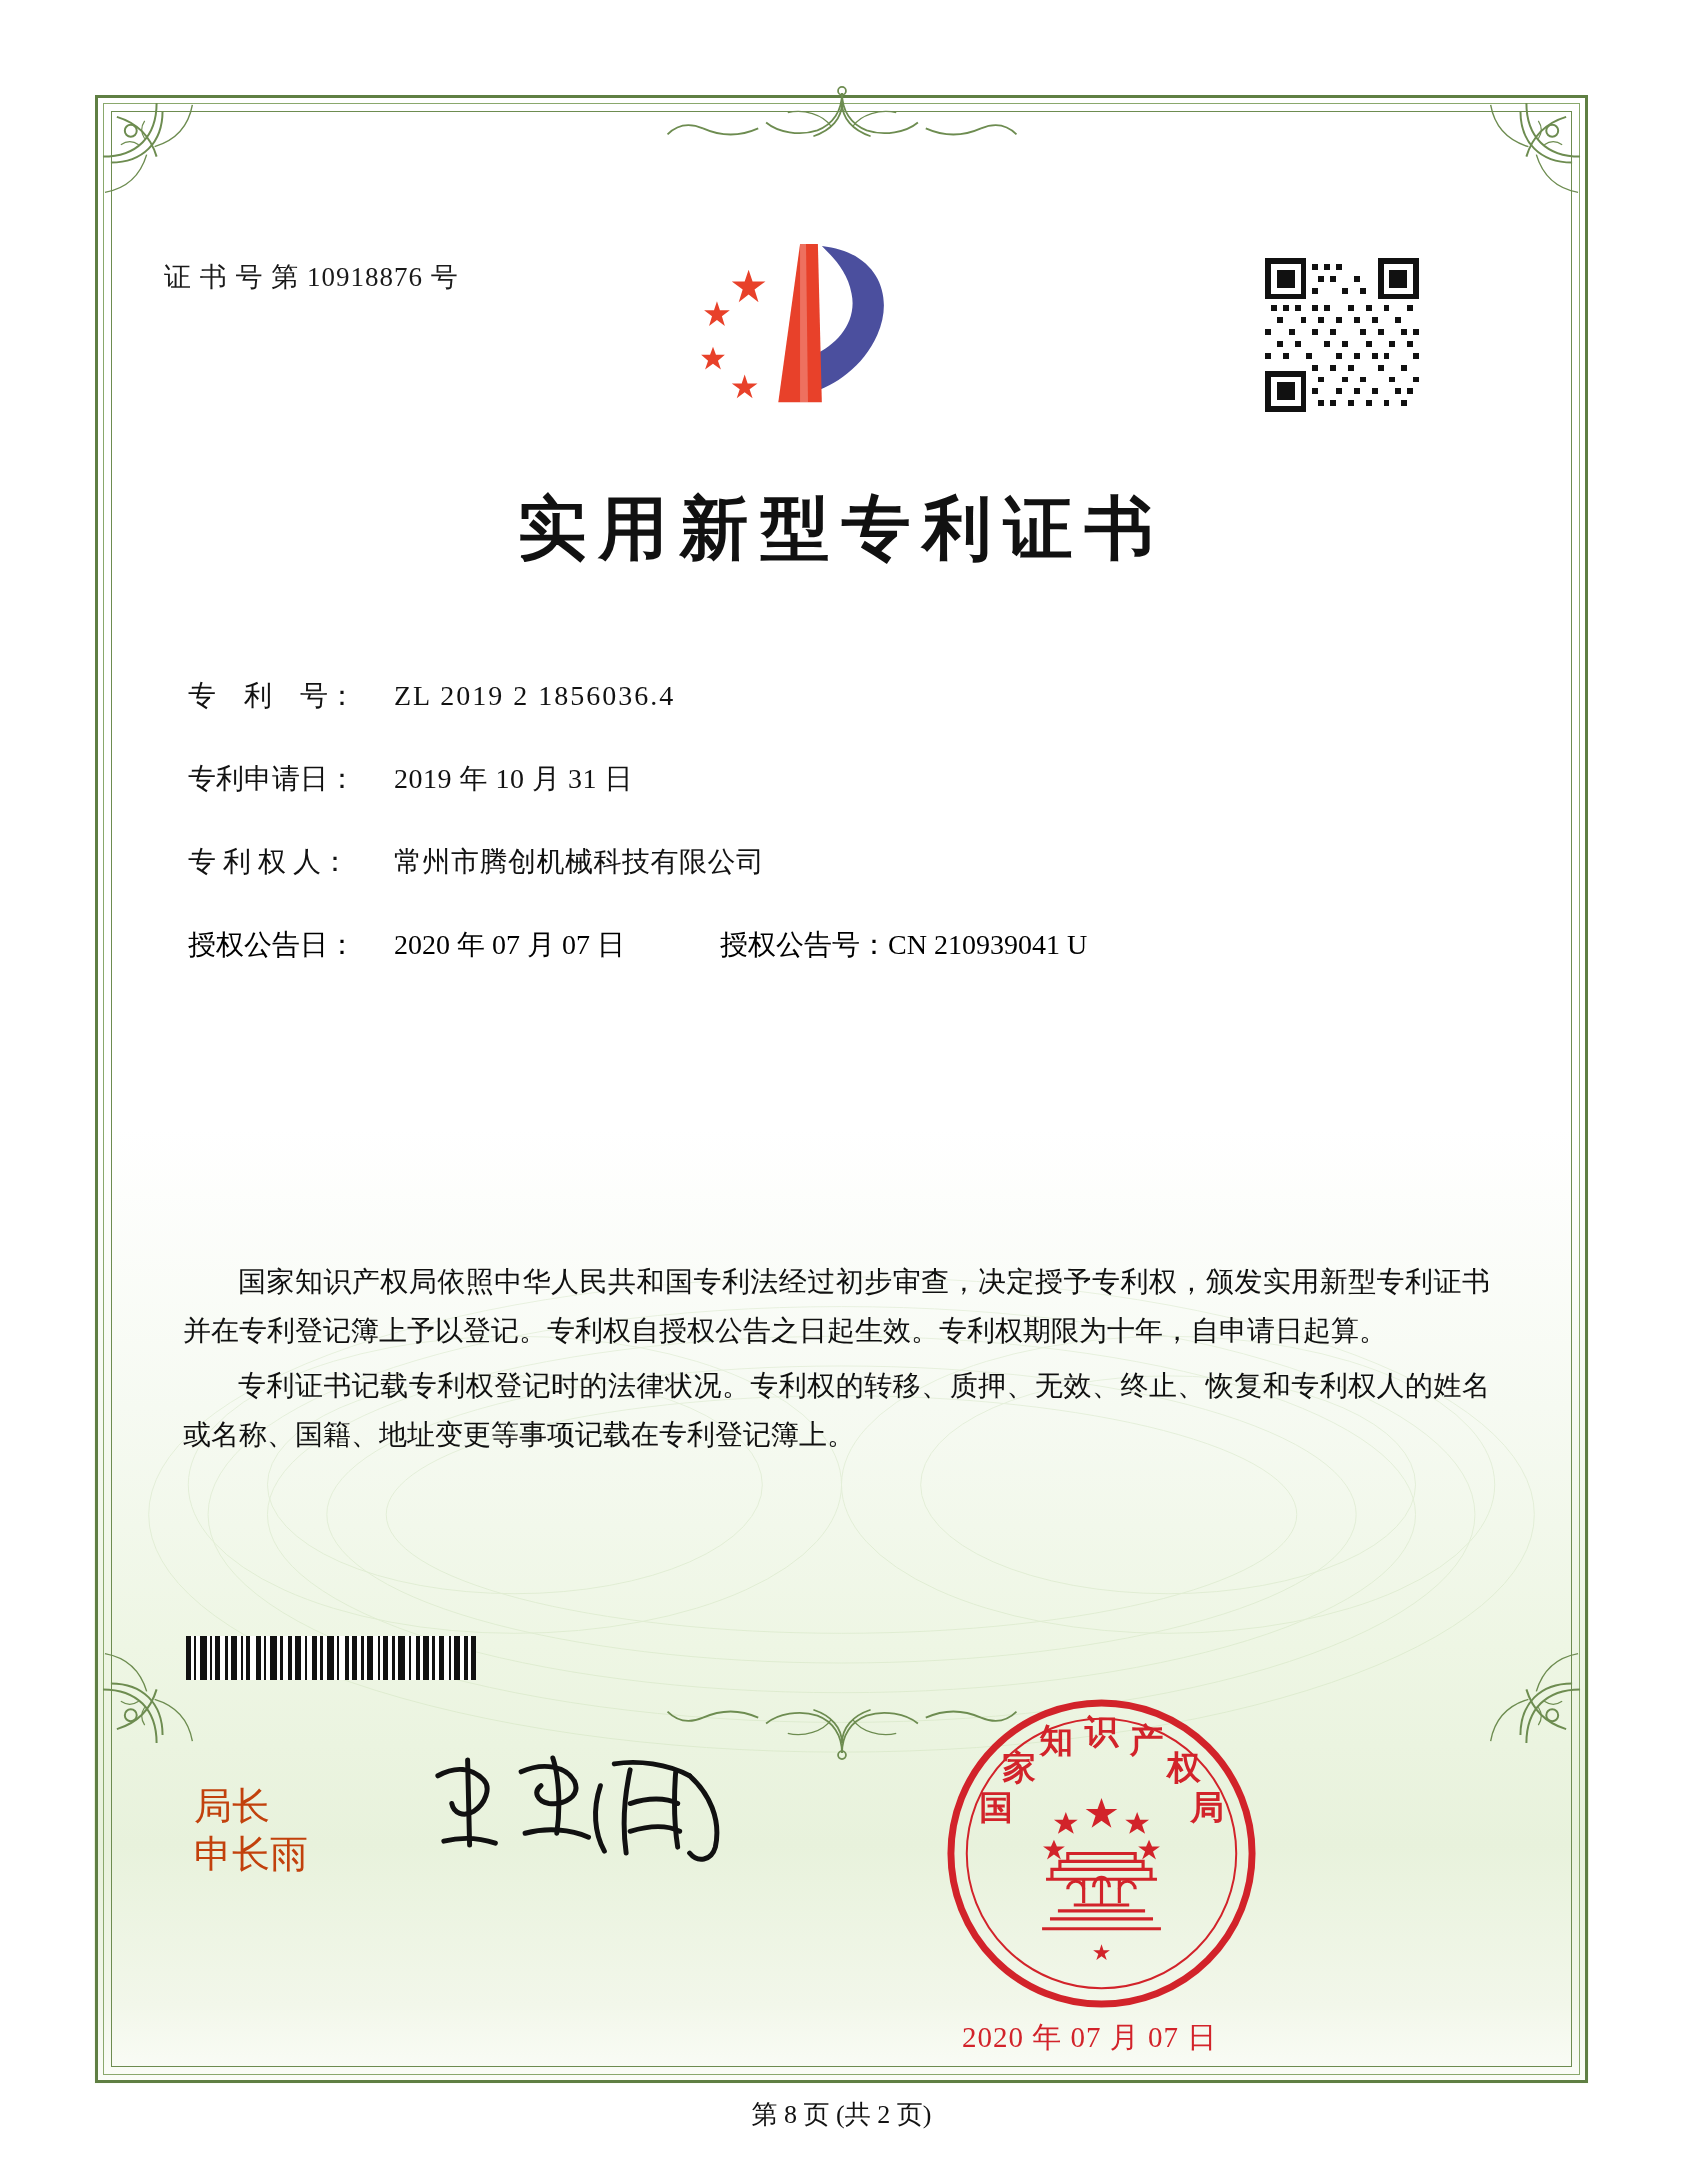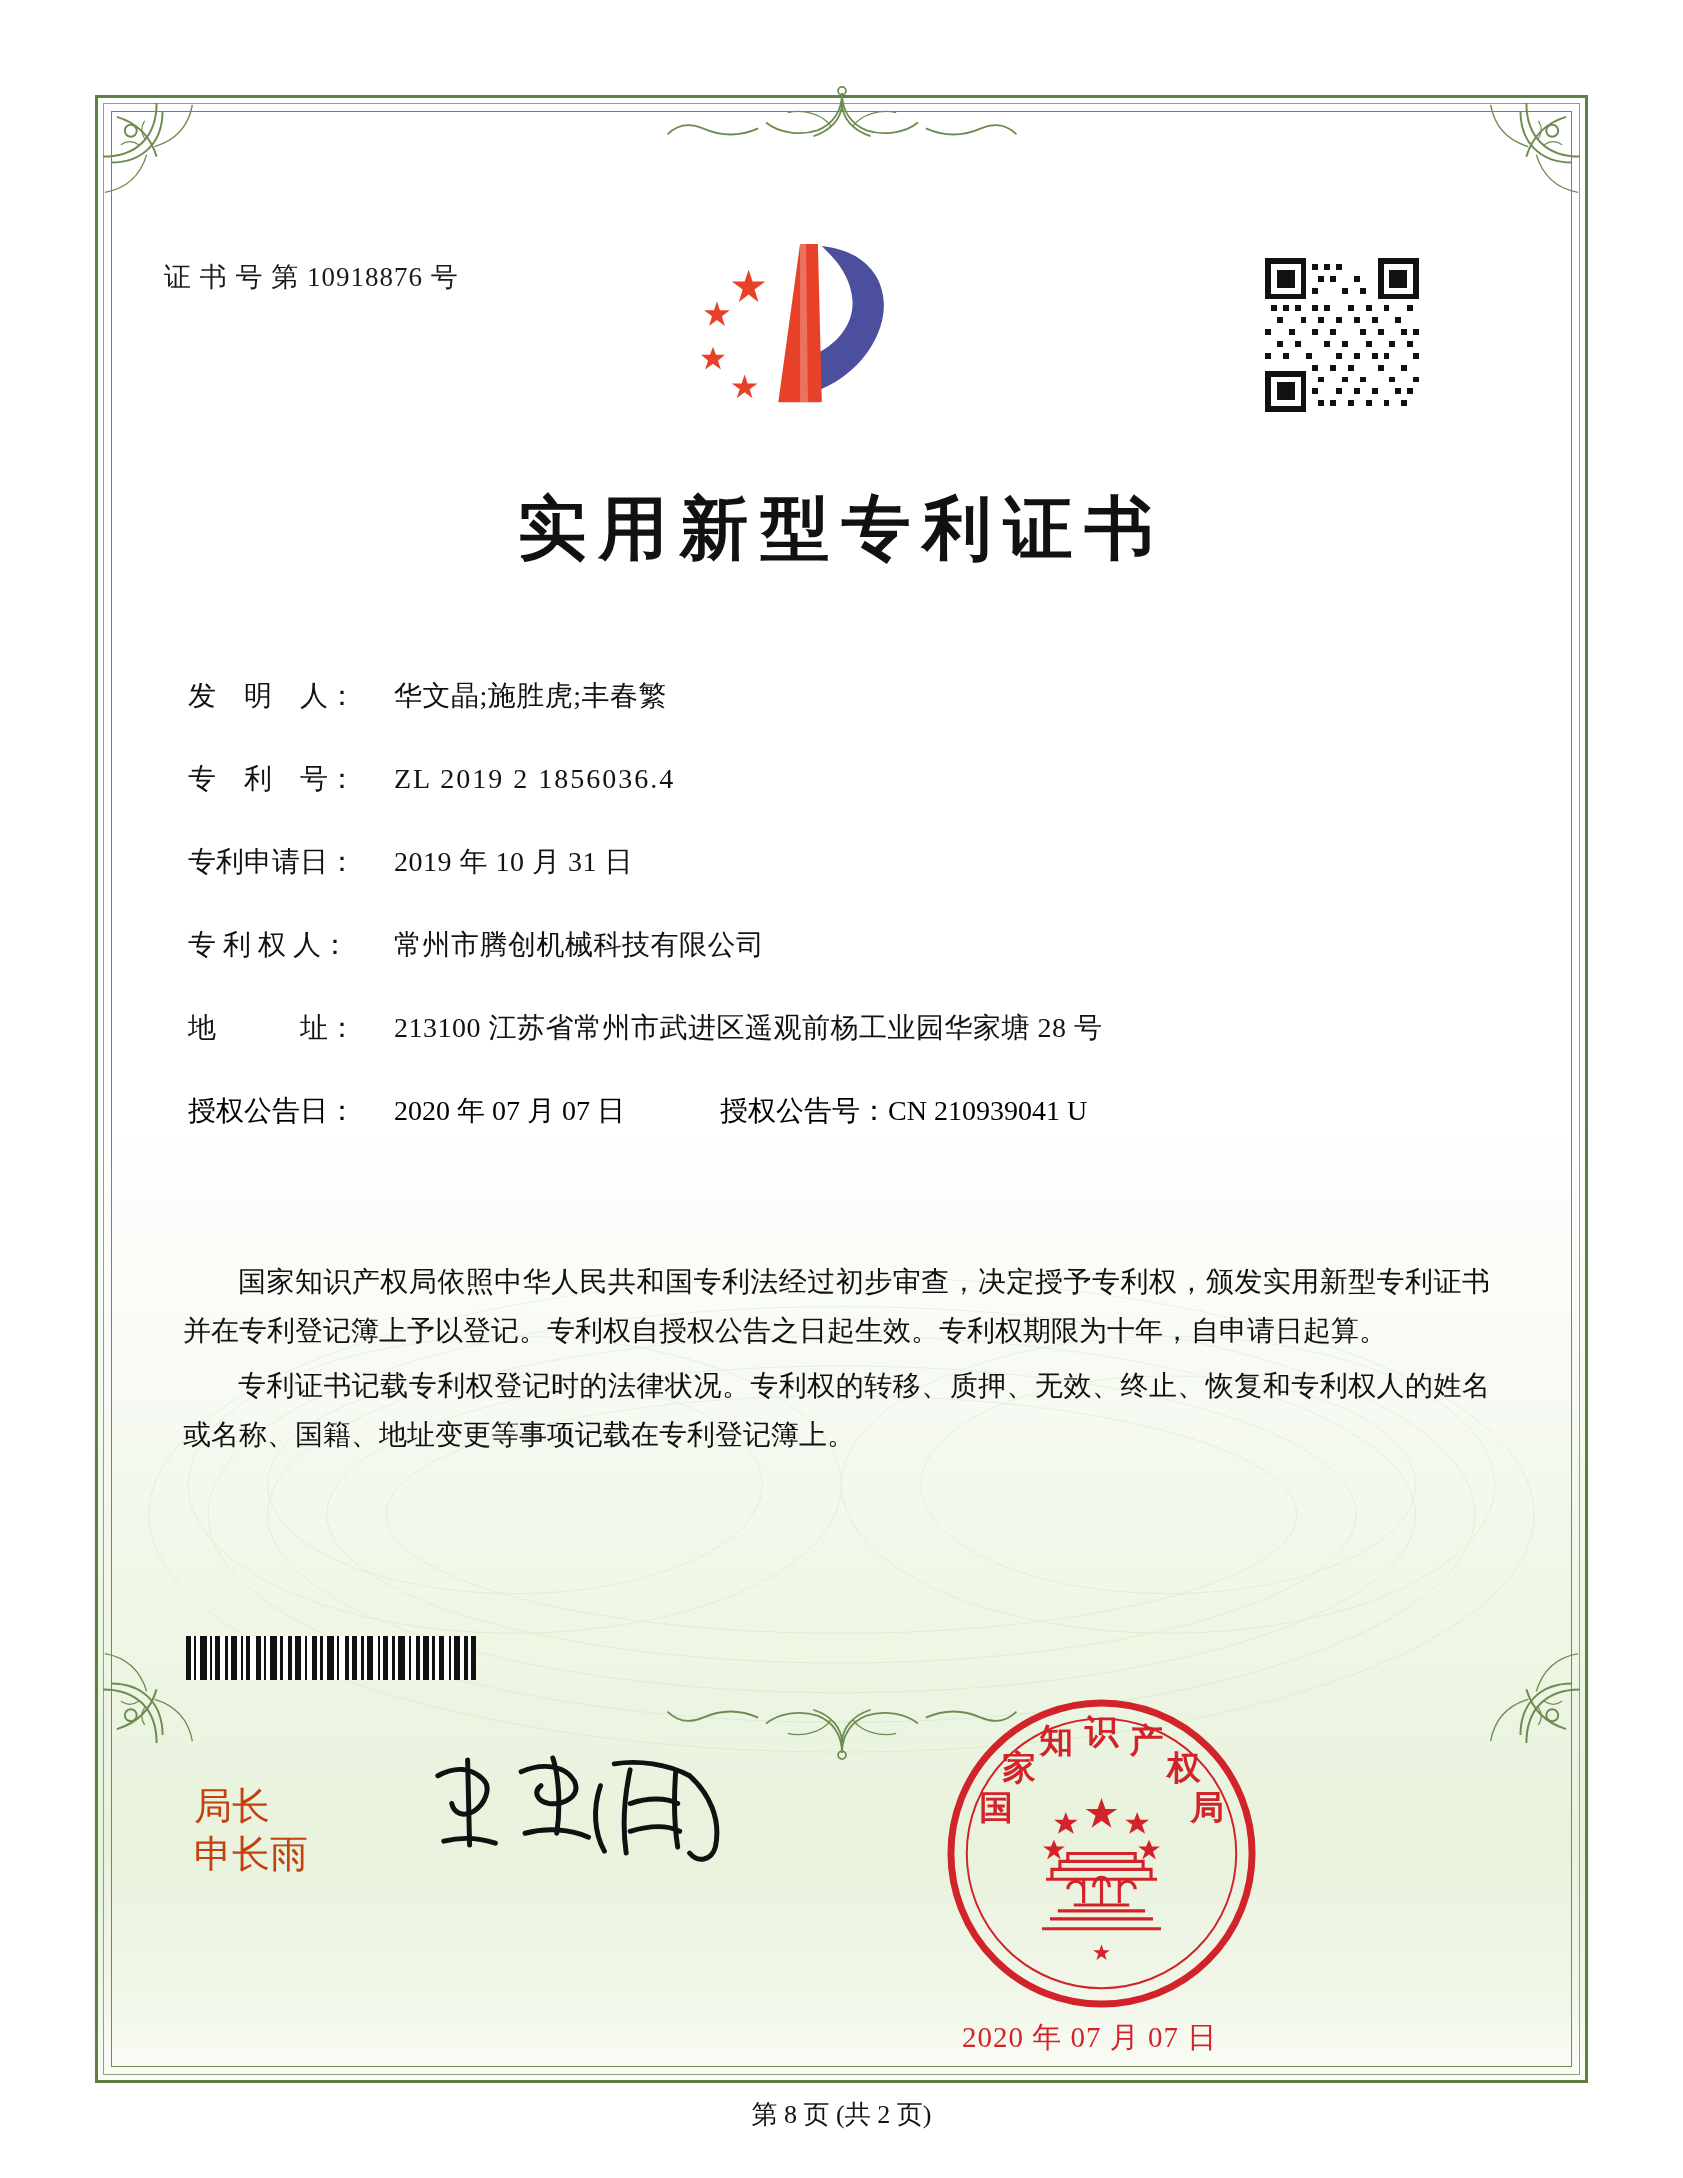--- a/index.html
+++ b/index.html
@@ -474,38 +474,30 @@
       <rect x="108" y="150" width="6" height="6"></rect>
         <rect x="126" y="150" width="6" height="6"></rect>
         <rect x="144" y="150" width="6" height="6"></rect>
     </g>
   </svg>
 
   <div class="title">实用新型专利证书</div>
 
   <div class="fields">
     <div class="row">
-      <span class="lbl">发　明　人：</span>
-      <span class="val">华文晶;施胜虎;丰春繁</span>
-    </div>
-    <div class="row">
       <span class="lbl">专　利　号：</span>
       <span class="val mono">ZL 2019 2 1856036.4</span>
     </div>
     <div class="row">
       <span class="lbl">专利申请日：</span>
       <span class="val">2019 年 10 月 31 日</span>
     </div>
     <div class="row">
       <span class="lbl">专 利 权 人：</span>
       <span class="val">常州市腾创机械科技有限公司</span>
-    </div>
-    <div class="row">
-      <span class="lbl">地　　　址：</span>
-      <span class="val">213100 江苏省常州市武进区遥观前杨工业园华家塘 28 号</span>
     </div>
     <div class="row-inline2">
       <span class="lbl2">授权公告日：</span>
       <span class="val">2020 年 07 月 07 日</span>
       <span class="gap"></span>
       <span>授权公告号：</span>
       <span class="val mono">CN 210939041 U</span>
     </div>
   </div>
 

